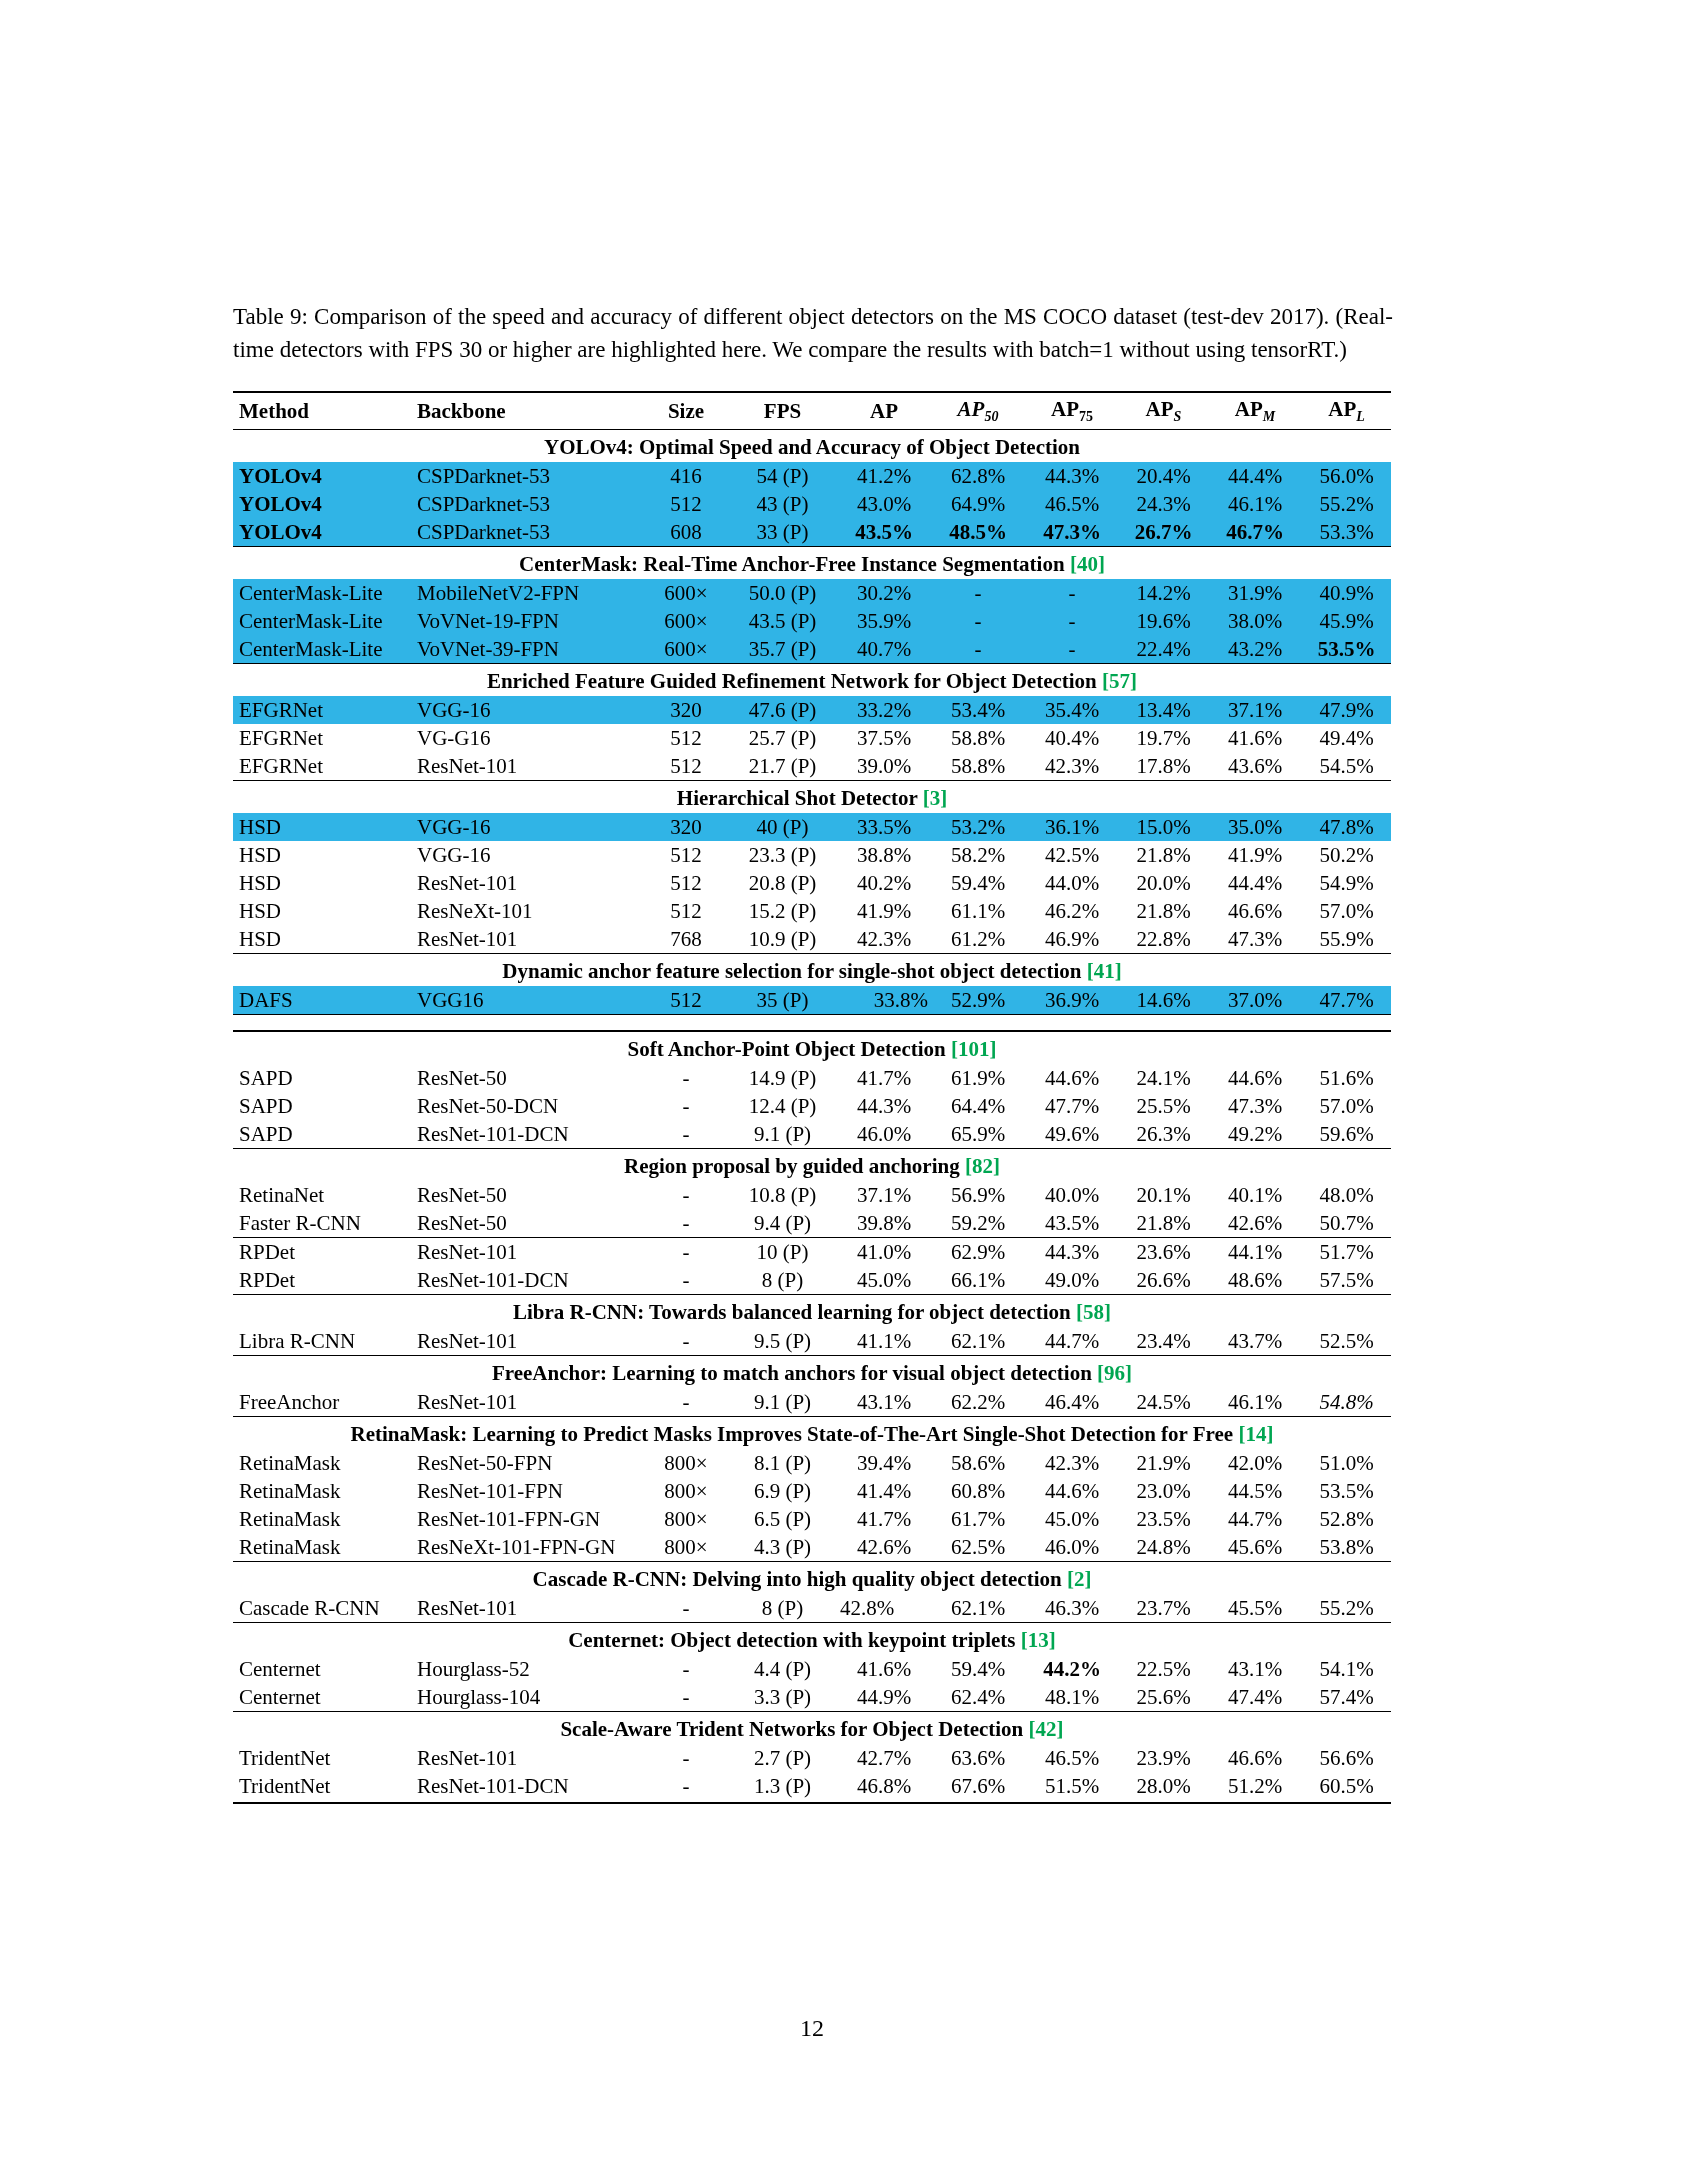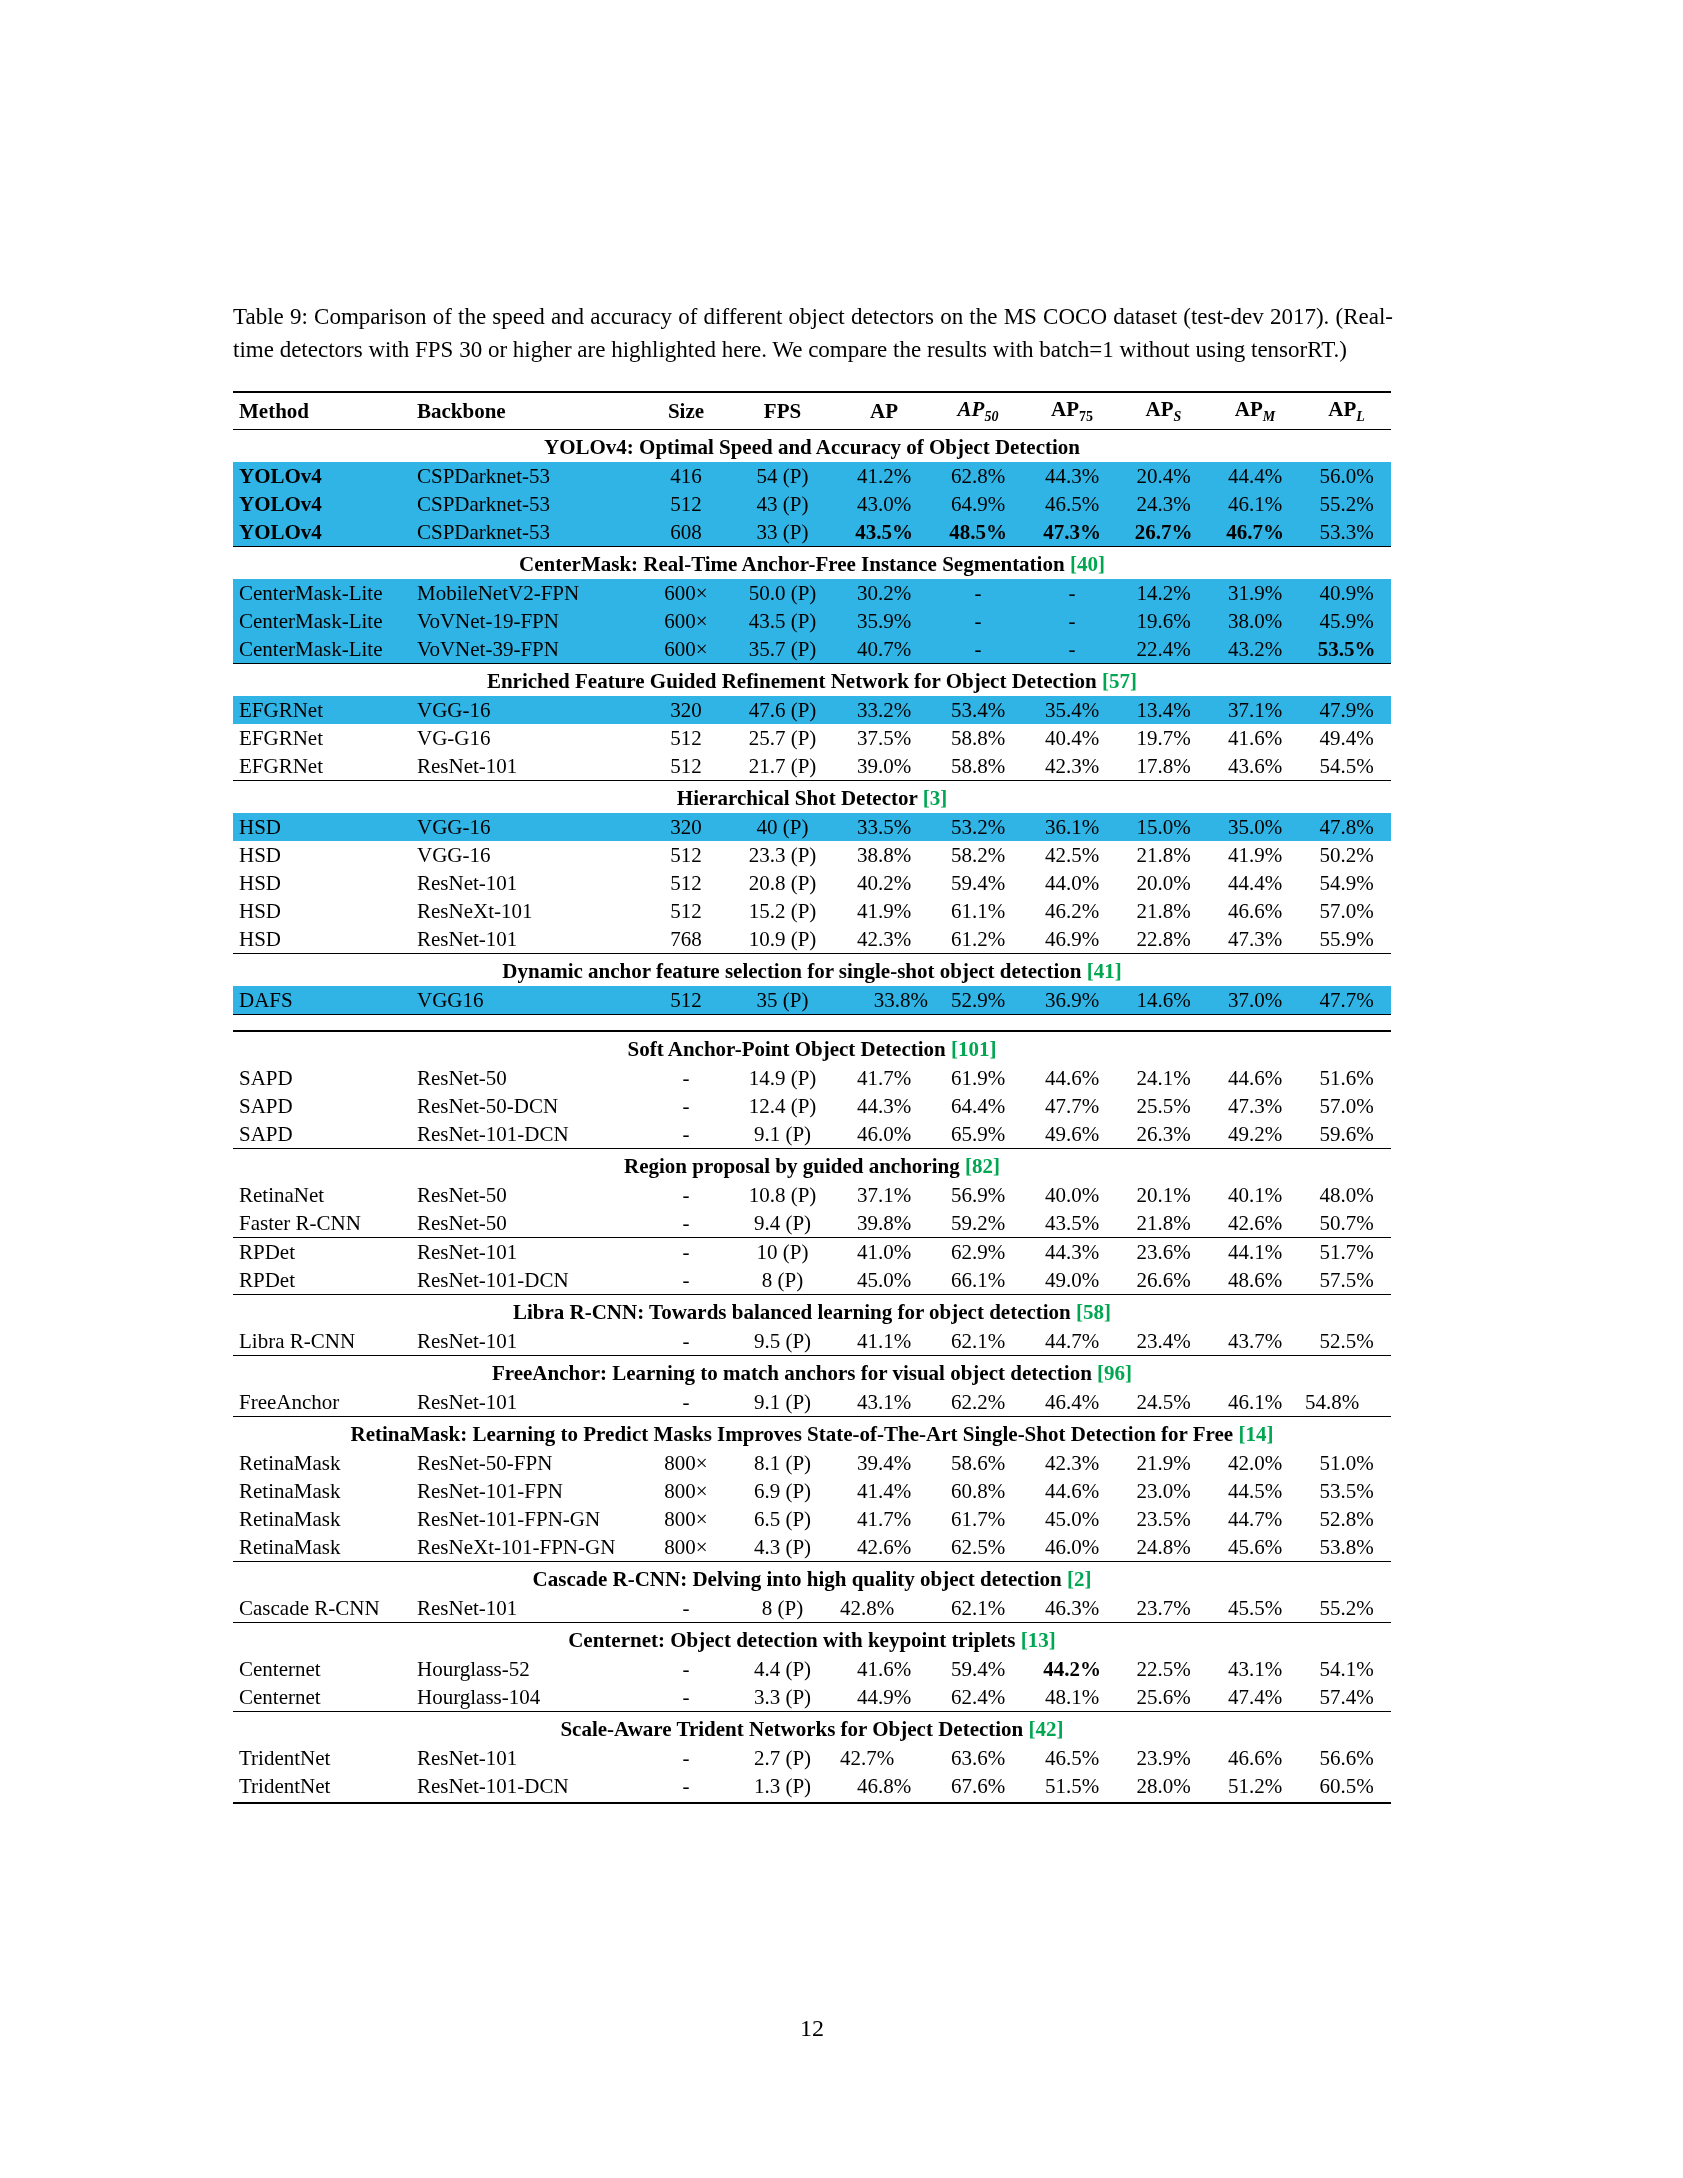--- a/index.html
+++ b/index.html
@@ -373,21 +373,21 @@
         <div class="t-row data">
           <div class="t-cell left" style="width: 178px; text-align: left;">FreeAnchor</div>
           <div class="t-cell left" style="width: 233px; text-align: left;">ResNet-101</div>
           <div class="t-cell" style="width: 84px; text-align: center;">-</div>
           <div class="t-cell" style="width: 109px; text-align: center;">9.1 (P)</div>
           <div class="t-cell" style="width: 94px; text-align: center;">43.1%</div>
           <div class="t-cell" style="width: 94px; text-align: center;">62.2%</div>
           <div class="t-cell" style="width: 94px; text-align: center;">46.4%</div>
           <div class="t-cell" style="width: 89px; text-align: center;">24.5%</div>
           <div class="t-cell" style="width: 94px; text-align: center;">46.1%</div>
-          <div class="t-cell" style="width: 89px; text-align: left;">54.8%</div>
+          <div class="t-cell" style="width: 89px; text-align: center; font-style: italic;">54.8%</div>
         </div>
       </div>
       <div class="section">
         <div class="sec-title"><span>RetinaMask: Learning to Predict Masks Improves State-of-The-Art Single-Shot Detection for Free</span> <span class="cite">[14]</span></div>
         <div class="t-row data">
           <div class="t-cell left" style="width: 178px; text-align: left;">RetinaMask</div>
           <div class="t-cell left" style="width: 233px; text-align: left;">ResNet-50-FPN</div>
           <div class="t-cell" style="width: 84px; text-align: center;">800×</div>
           <div class="t-cell" style="width: 109px; text-align: center;">8.1 (P)</div>
           <div class="t-cell" style="width: 94px; text-align: center;">39.4%</div>
@@ -476,21 +476,21 @@
           <div class="t-cell" style="width: 89px; text-align: center;">57.4%</div>
         </div>
       </div>
       <div class="section">
         <div class="sec-title"><span>Scale-Aware Trident Networks for Object Detection</span> <span class="cite">[42]</span></div>
         <div class="t-row data">
           <div class="t-cell left" style="width: 178px; text-align: left;">TridentNet</div>
           <div class="t-cell left" style="width: 233px; text-align: left;">ResNet-101</div>
           <div class="t-cell" style="width: 84px; text-align: center;">-</div>
           <div class="t-cell" style="width: 109px; text-align: center;">2.7 (P)</div>
-          <div class="t-cell" style="width: 94px; text-align: left;">42.7%</div>
+          <div class="t-cell" style="width: 94px; text-align: center;">42.7%</div>
           <div class="t-cell" style="width: 94px; text-align: center;">63.6%</div>
           <div class="t-cell" style="width: 94px; text-align: center;">46.5%</div>
           <div class="t-cell" style="width: 89px; text-align: center;">23.9%</div>
           <div class="t-cell" style="width: 94px; text-align: center;">46.6%</div>
           <div class="t-cell" style="width: 89px; text-align: center;">56.6%</div>
         </div>
         <div class="t-row data">
           <div class="t-cell left" style="width: 178px; text-align: left;">TridentNet</div>
           <div class="t-cell left" style="width: 233px; text-align: left;">ResNet-101-DCN</div>
           <div class="t-cell" style="width: 84px; text-align: center;">-</div>

